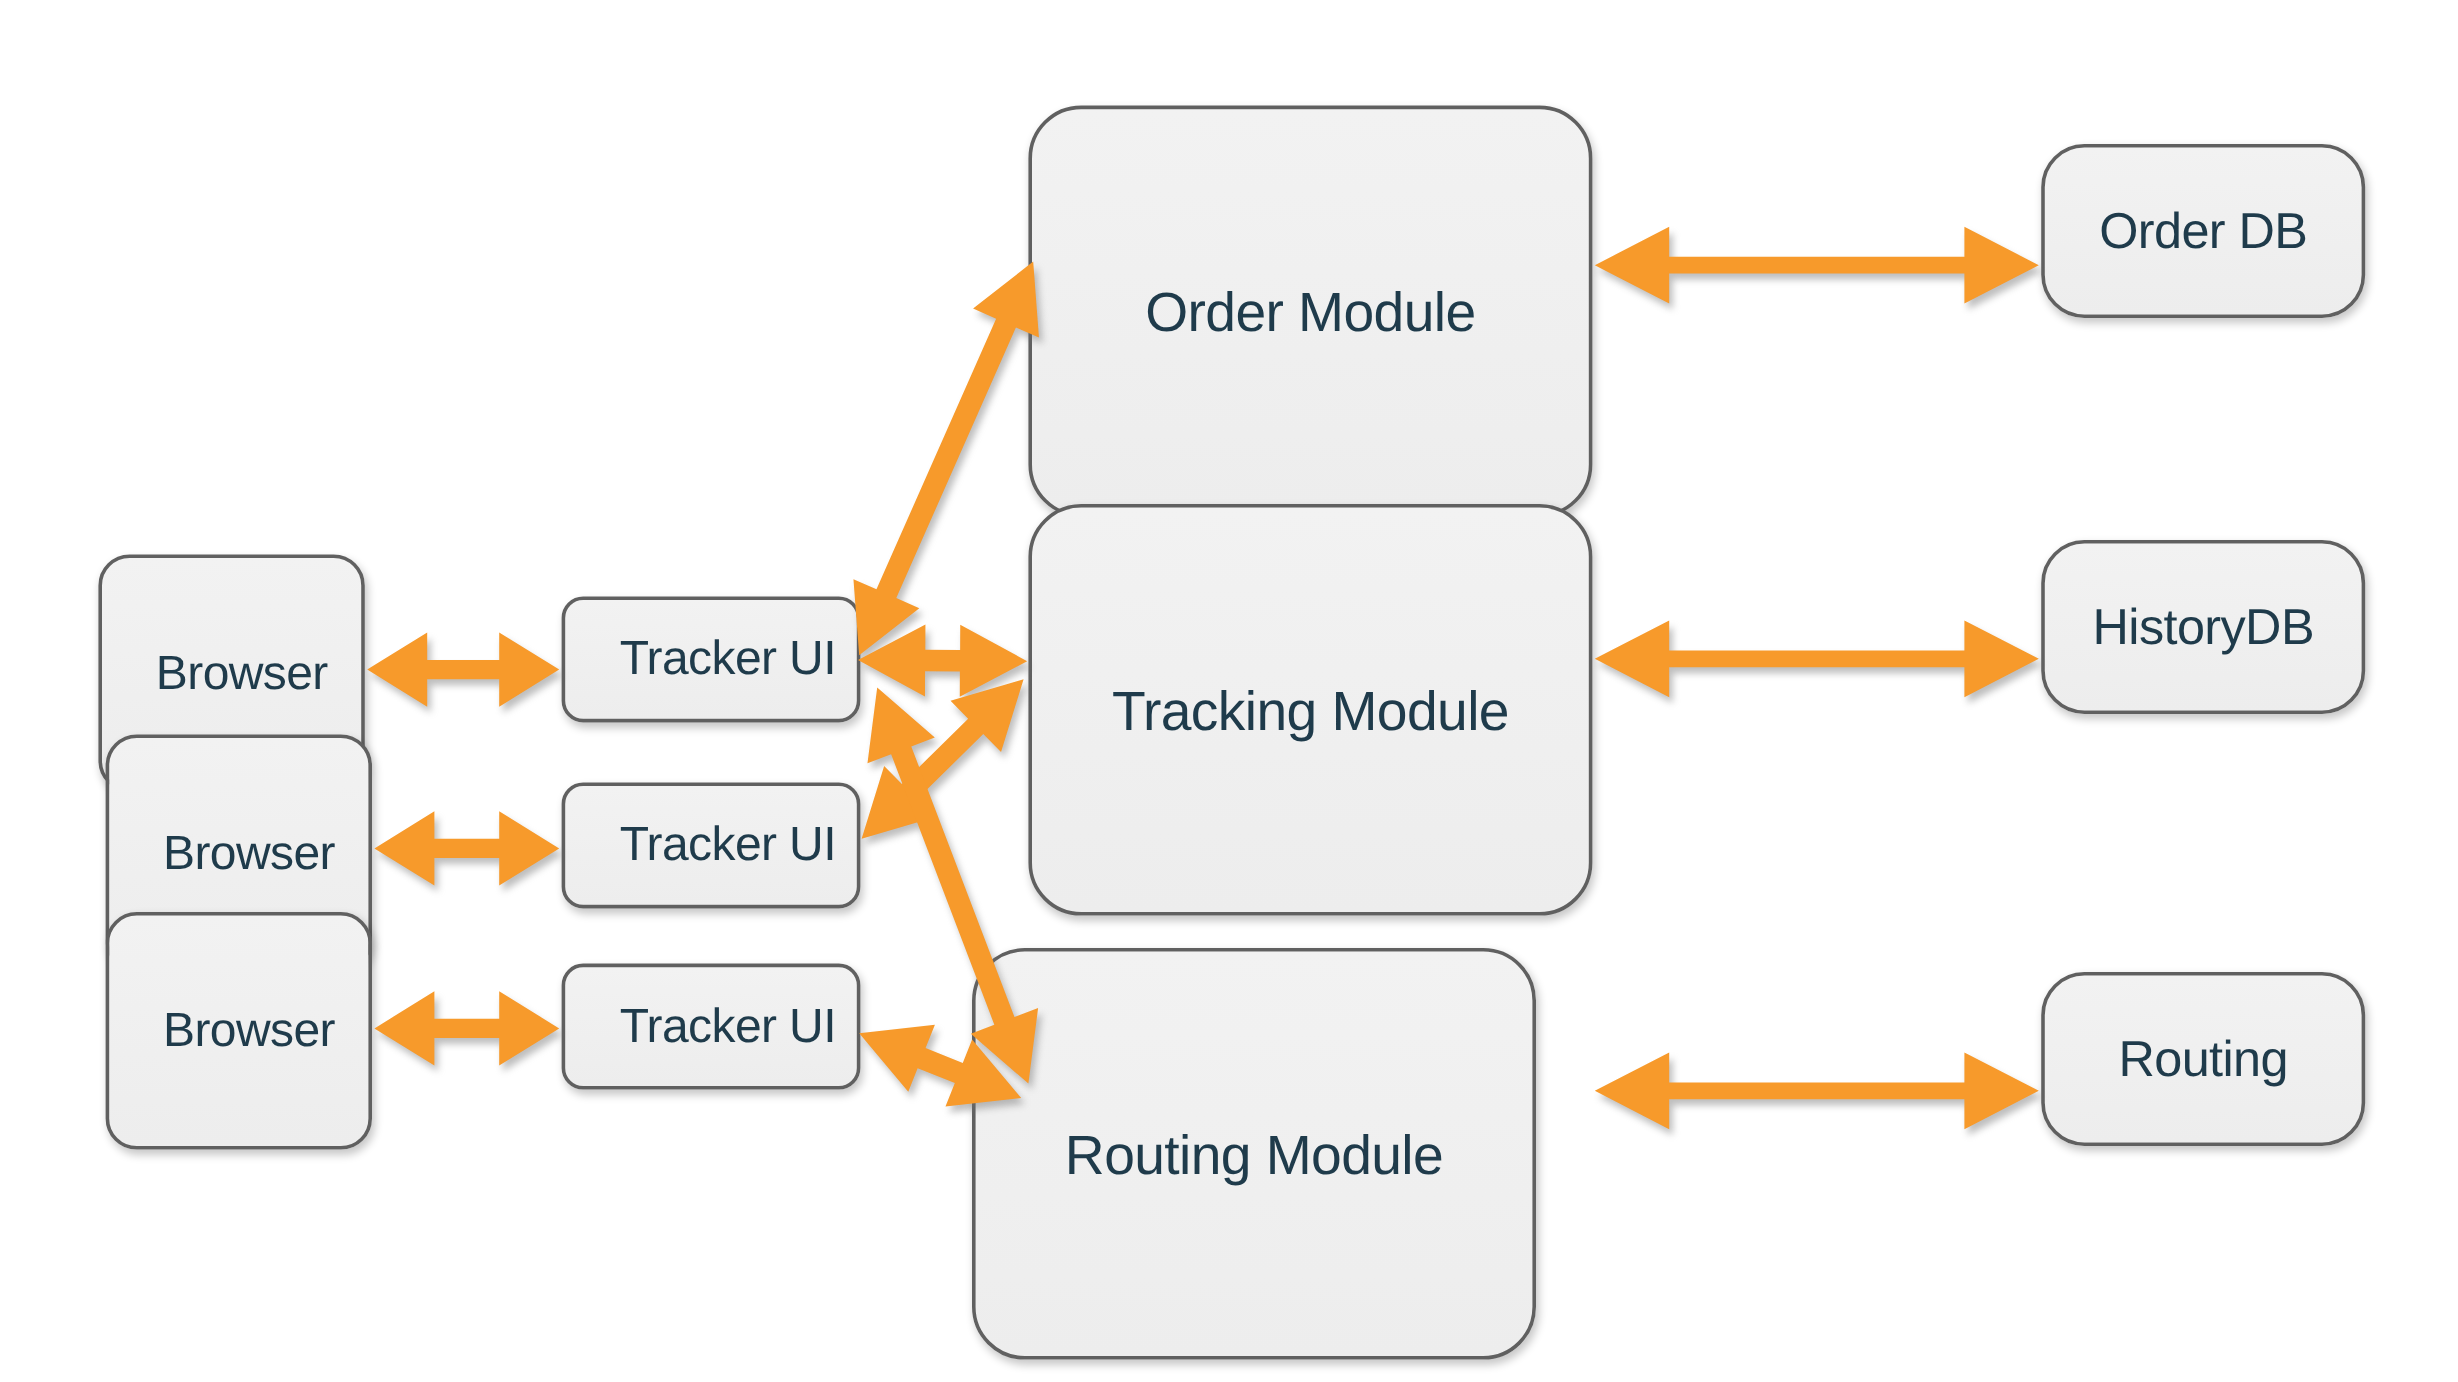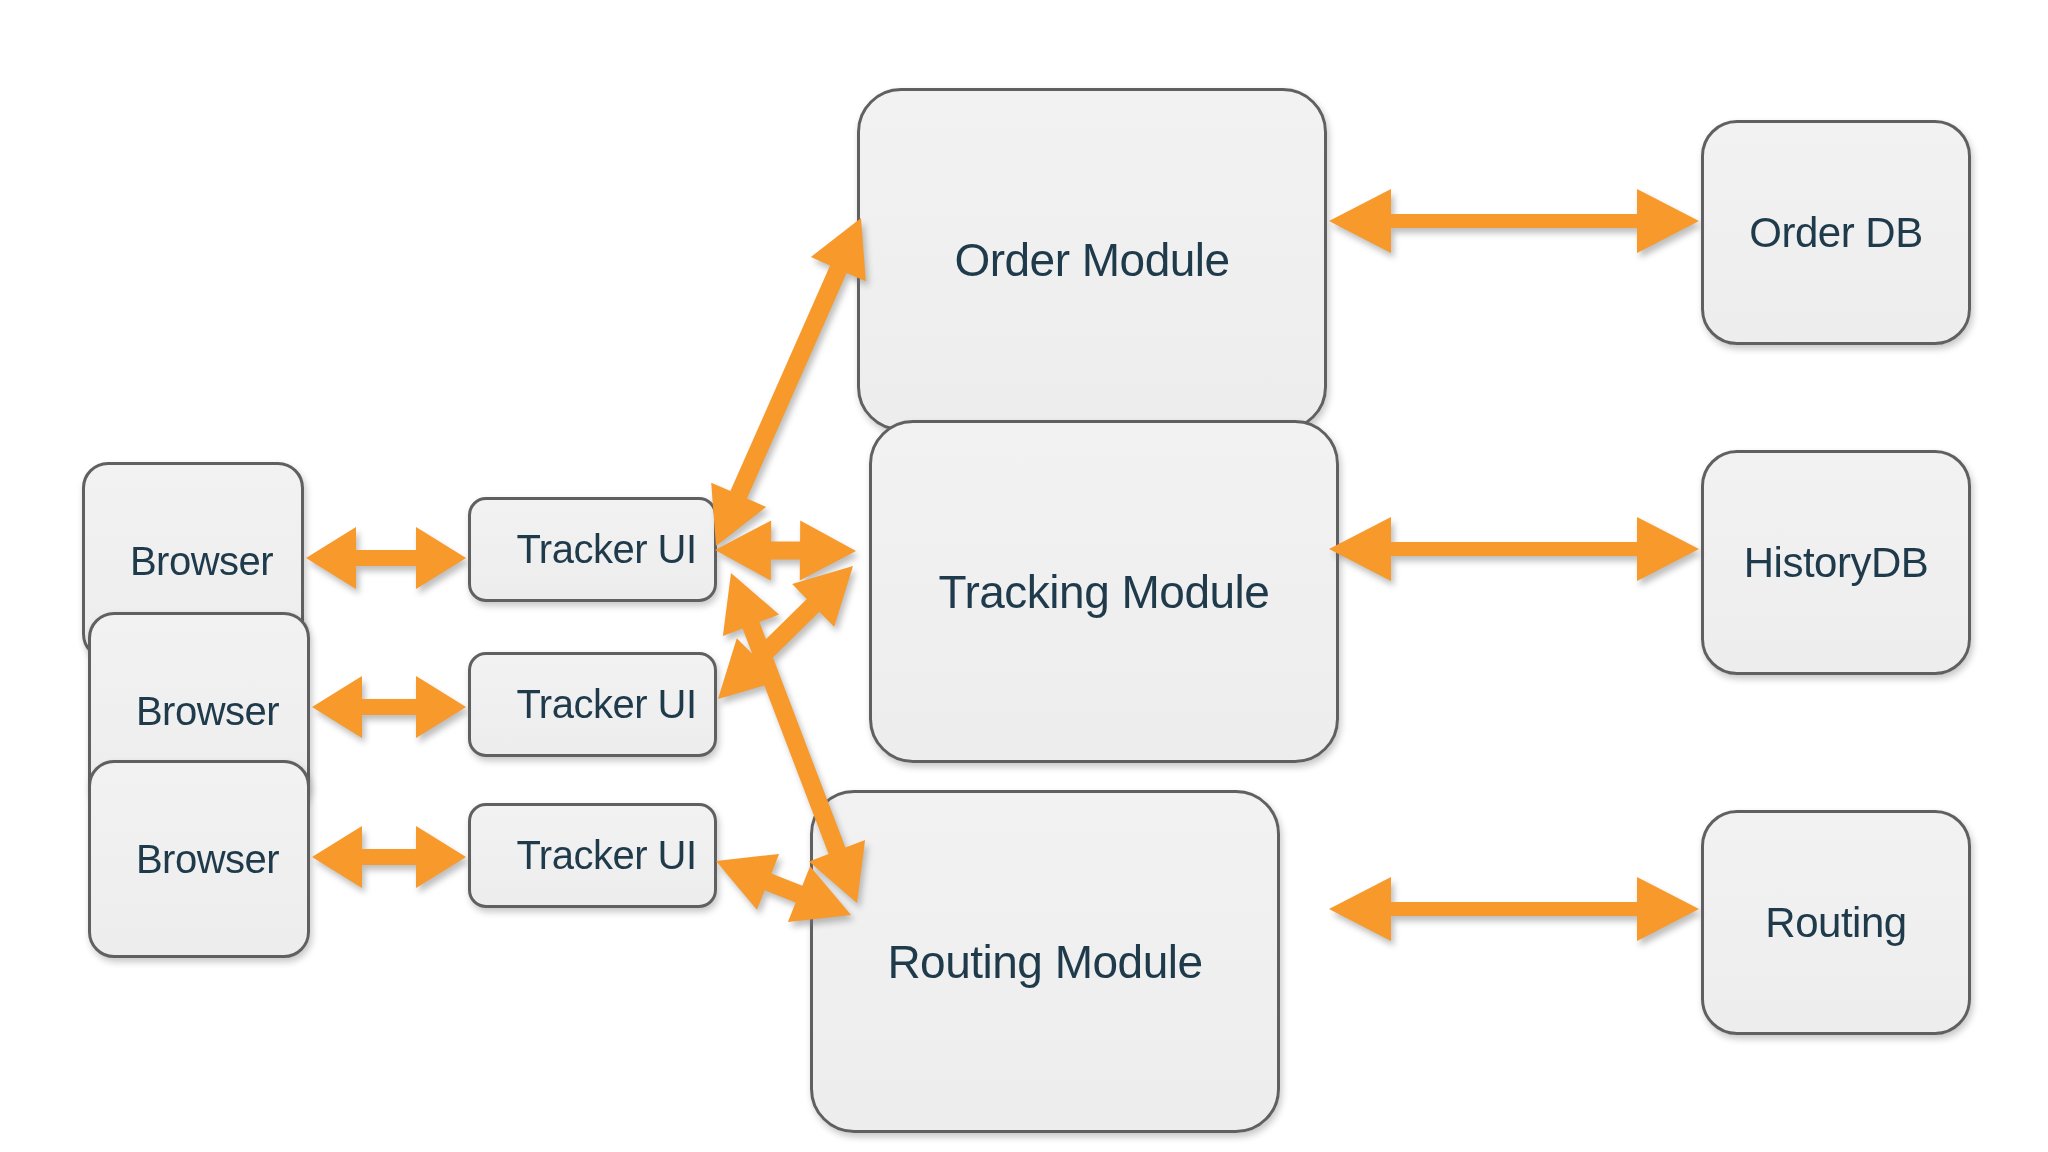--- a/index.html
+++ b/index.html
@@ -43,25 +43,25 @@
 
   
   .tracker { width: 249px; height: 105px; border-radius: 18px; font-size: 40px; padding-left: 28px; }
   #tracker-1 { left: 468px; top: 497px; }
   #tracker-2 { left: 468px; top: 652px; }
   #tracker-3 { left: 468px; top: 803px; }
 
   
   .module { width: 470px; height: 343px; border-radius: 44px; font-size: 46px; }
   #module-order    { left: 857px; top: 88px;  }
-  #module-tracking { left: 857px; top: 420px; margin-left: 12px; }
+  #module-tracking { left: 857px; top: 420px; }
   #module-routing  { left: 810px; top: 790px; }
 
   
-  .db { width: 270px; height: 225px; border-radius: 36px; font-size: 42px; }
+  .db { width: 270px; height: 145px; border-radius: 36px; font-size: 42px; }
   #db-order   { left: 1701px; top: 120px; }
   #db-history { left: 1701px; top: 450px; }
   #db-routes  { left: 1701px; top: 810px; }
 
   
   #arrow-layer {
     position: absolute;
     left: 0; top: 0;
     width: 2048px;
     height: 1152px;

